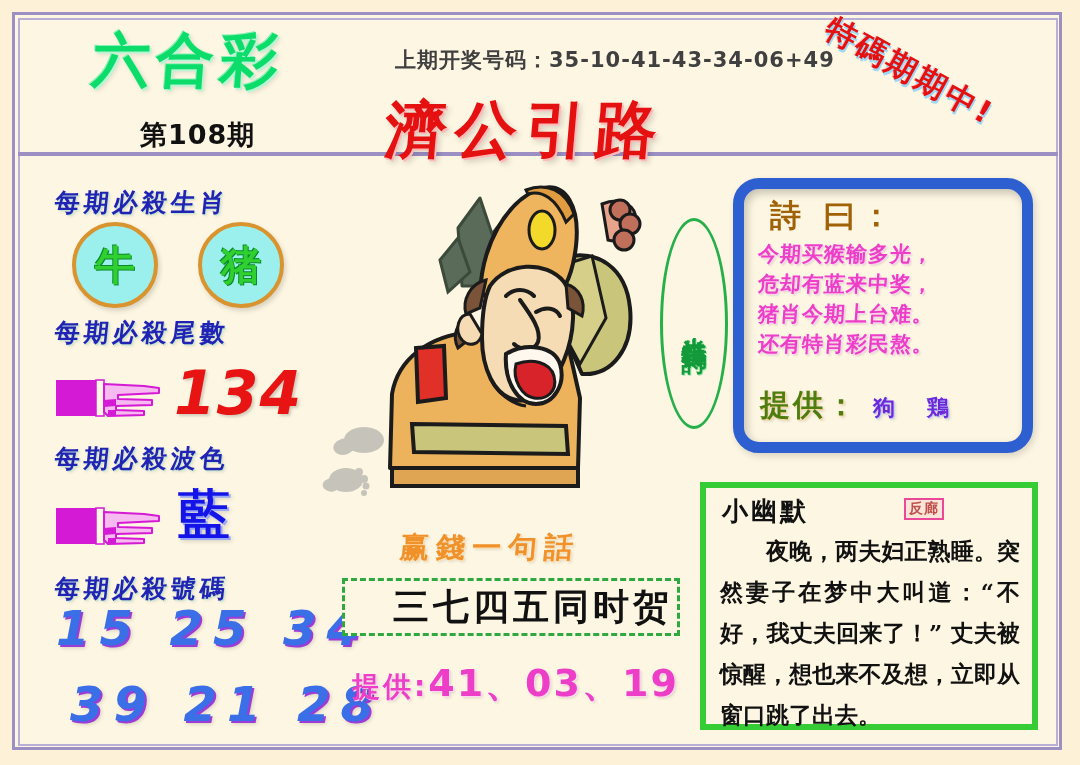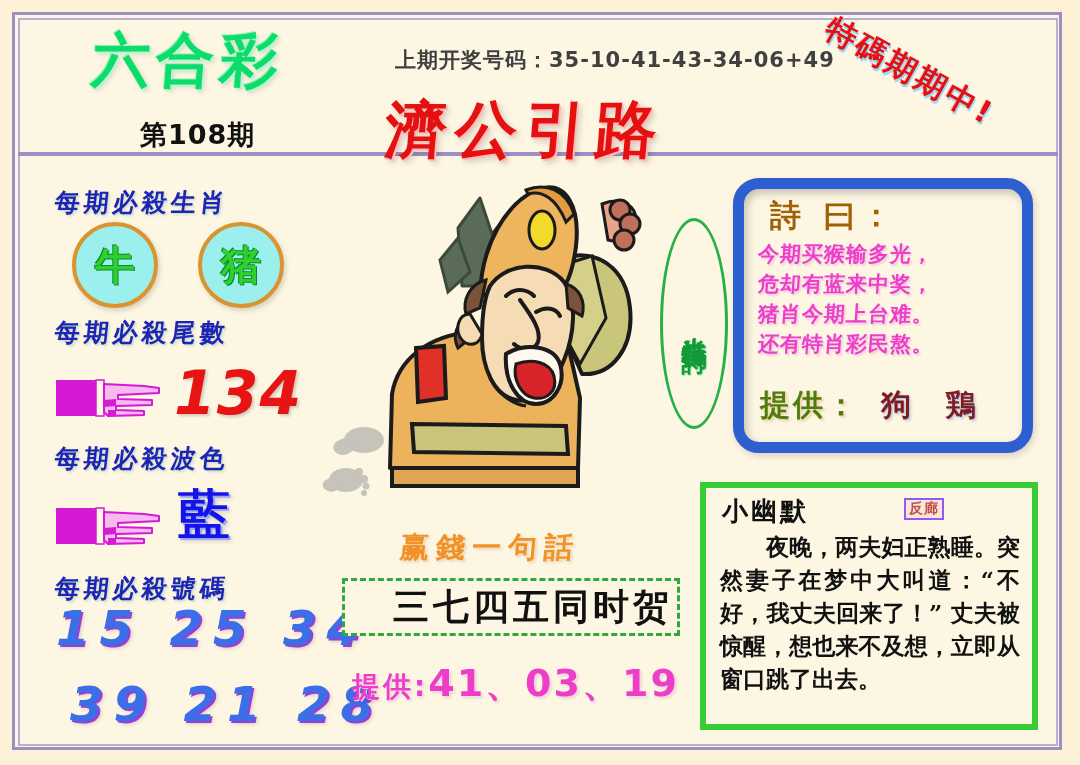--- a/index.html
+++ b/index.html
@@ -171,22 +171,22 @@
   .poem-foot{
     position:absolute;left:16px;top:196px;width:270px;
     display:flex;align-items:baseline;
   }
   .poem-foot .lab{
     font-size:30px;font-weight:bold;color:#4d7c0f;
     letter-spacing:3px;
     text-shadow:1px 1px 0 #ffd9a0,2px 2px 3px rgba(0,0,0,.15);
   }
   .poem-foot .zd{
-    font-size:30px;font-weight:bold;color:#7f1d1d;
-    letter-spacing:12px;margin-left:22px;
+    font-size:22px;font-weight:bold;color:#6d28d9;
+    letter-spacing:12px;margin-left:14px;
     text-shadow:1px 1px 0 #b8c7ff,2px 2px 3px rgba(0,0,0,.15);
   }
   
   .slogan-small{
     position:absolute;left:400px;top:528px;
     font-size:29px;font-weight:bold;color:#f0912a;
     letter-spacing:7px;white-space:nowrap;
     text-shadow:1px 1px 0 #ffe0b0,2px 2px 3px rgba(0,0,0,.13);
     transform:skewX(-5deg);
   }
@@ -221,28 +221,28 @@
     box-shadow:0 0 0 2px #fdf6e2 inset;
   }
   .joke-title{
     position:absolute;left:16px;top:6px;
     font-size:26px;font-weight:bold;color:#111;
     letter-spacing:3px;
   }
   .joke-stamp{
     position:absolute;left:198px;top:10px;
     font-size:14px;font-weight:bold;color:#c0504d;
-    border:2px solid #8b5cf6;
+    border:2px solid #ec4899;
     padding:0 3px;letter-spacing:1px;
     background:rgba(240,200,200,.35);
   }
   .joke-text{
     position:absolute;left:14px;top:42px;
     width:300px;
-    font-size:23px;line-height:33px;color:#111;
+    font-size:23px;line-height:41px;color:#111;
     text-align:justify;
     text-indent:2em;
     font-family:"DejaVu Serif","Liberation Serif",serif;
     font-weight:bold;
   }
 </style>
 </head>
 <body>
 
 <div id="poster">

